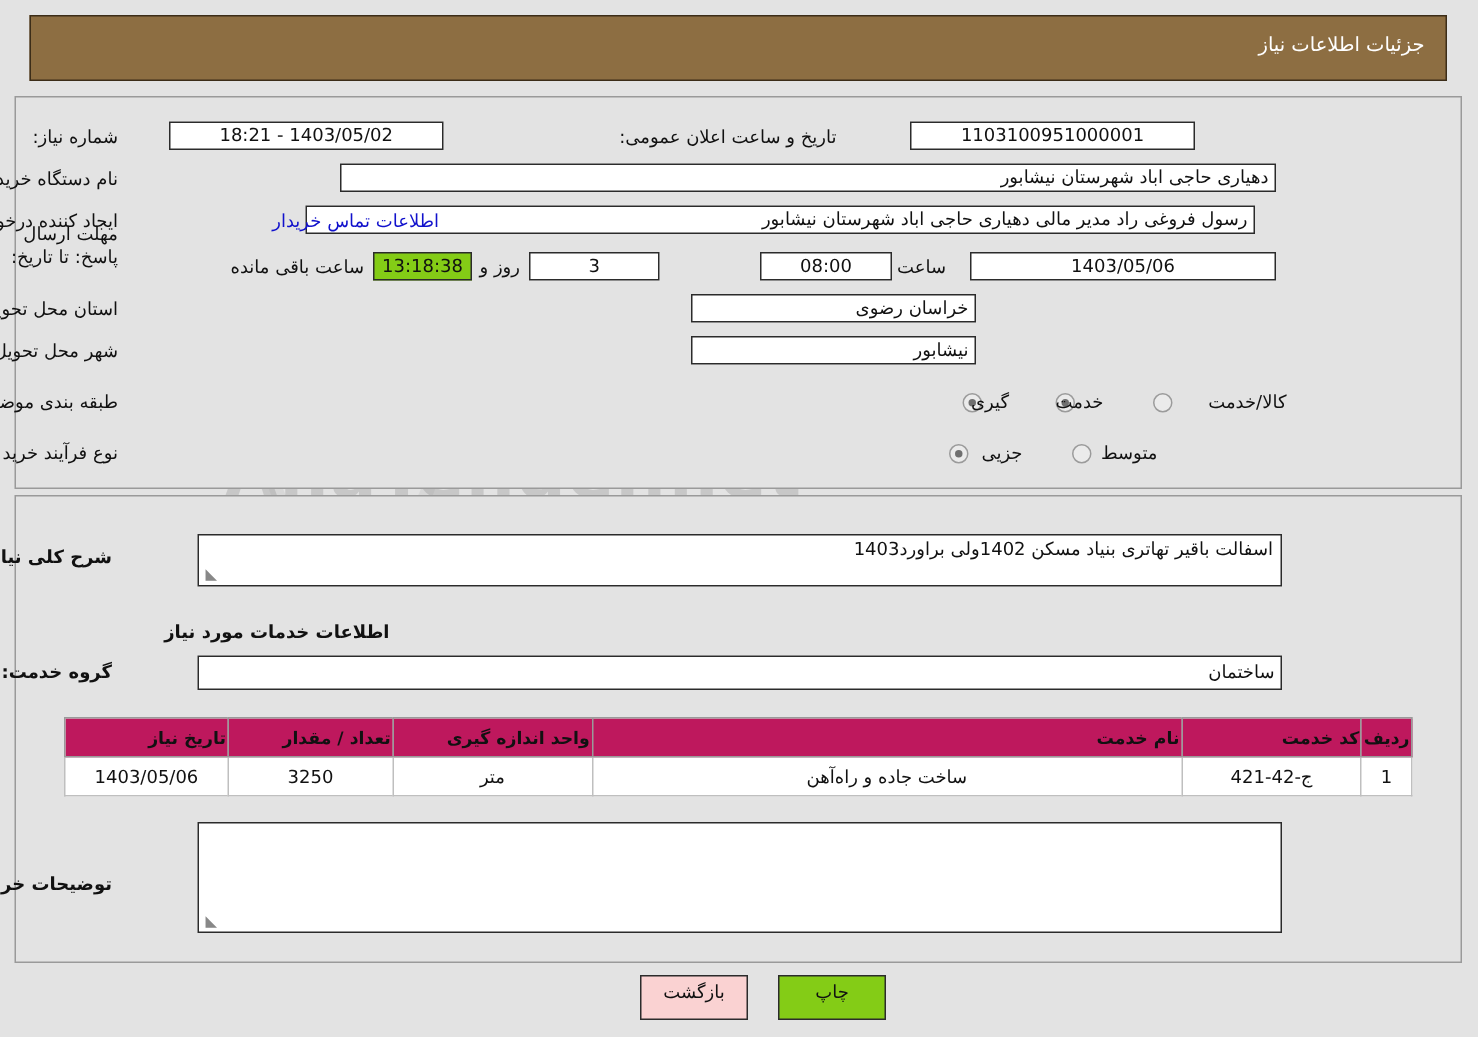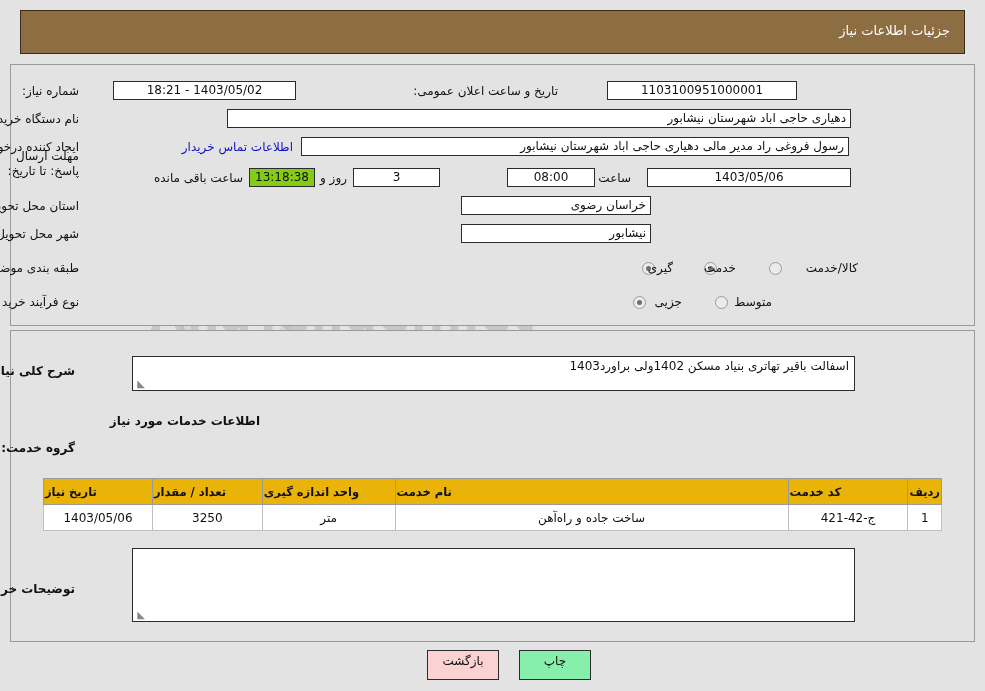--- a/index.html
+++ b/index.html
@@ -161,27 +161,27 @@
   .tbl {
     position: absolute;
     left: 43px; top: 478px;
     width: 899px;
     border-collapse: collapse;
     font-size: 12px;
     z-index: 4;
     background: #fff;
   }
   .tbl th {
-    background: #eab308;
+    background: #be185d;
     border: 1px solid #9a9a9a;
     font-weight: bold;
     font-size: 11.5px;
     height: 26px;
     color: #111;
-    text-align: left;
+    text-align: right;
   }
   .tbl td {
     background: #ffffff;
     border: 1px solid #bfbfbf;
     height: 26px;
     text-align: center;
     color: #111;
   }
 
   
@@ -190,21 +190,21 @@
     height: 30px;
     border: 1px solid #2b2b2b;
     font-size: 12px;
     line-height: 20px;
     text-align: center;
     cursor: pointer;
     color: #111;
     z-index: 5;
     font-family: "DejaVu Sans", "Liberation Sans", sans-serif;
   }
-  #btn-print  { left: 519px; top: 650px; width: 72px; background: #86efac; }
+  #btn-print  { left: 519px; top: 650px; width: 72px; background: #84cc16; }
   #btn-back   { left: 427px; top: 650px; width: 72px; background: #fad2d2; }
 </style>
 </head>
 <body>
 
 <div id="page">
 
   <div class="watermark">
     <svg class="wm-shield" viewBox="0 0 120 140">
       <path d="M60 4 L114 26 V74 C114 106 92 126 60 136 C28 126 6 106 6 74 V26 Z" fill="none" stroke="#8a8a8a" stroke-width="9"></path>
@@ -230,21 +230,21 @@
 
   <div class="lbl" style="right:906px; top:84px;">شماره نیاز:</div>
   <div class="fld center" style="right:188px; top:81px; width:190px;">1103100951000001</div>
   <div class="lbl" style="right:427px; top:84px;">تاریخ و ساعت اعلان عمومی:</div>
   <div class="fld center" style="right:689px; top:81px; width:183px;">1403/05/02 - 18:21</div>
 
   <div class="lbl" style="right:906px; top:112px;">نام دستگاه خریدار:</div>
   <div class="fld right" style="right:134px; top:109px; width:624px;">دهیاری حاجی اباد شهرستان نیشابور</div>
 
   <div class="lbl" style="right:906px; top:140px;">ایجاد کننده درخواست:</div>
-  <div class="fld right" style="right:136px; top:137px; width:548px;">رسول فروغی راد مدیر مالی دهیاری حاجی اباد شهرستان نیشابور</div>
+  <div class="fld right" style="right:148px; top:137px; width:633px;">رسول فروغی راد مدیر مالی دهیاری حاجی اباد شهرستان نیشابور</div>
   <div class="link" style="right:692px; top:140px;">اطلاعات تماس خریدار</div>
 
   <div class="lbl b2" style="right:906px; top:149px; width:80px; text-align:right;">مهلت ارسال پاسخ: تا تاریخ:</div>
   <div class="fld center" style="right:134px; top:168px; width:204px;">1403/05/06</div>
   <div class="lbl" style="right:354px; top:171px;">ساعت</div>
   <div class="fld center" style="right:390px; top:168px; width:88px;">08:00</div>
   <div class="fld center" style="right:545px; top:168px; width:87px;">3</div>
   <div class="lbl" style="right:638px; top:171px;">روز و</div>
   <div class="fld cream center" style="right:670px; top:168px; width:66px;">13:18:38</div>
   <div class="lbl" style="right:742px; top:171px;">ساعت باقی مانده</div>
@@ -273,20 +273,21 @@
 
   <div class="lbl bold" style="right:910px; top:364px;">شرح کلی نیاز:</div>
   <div class="ta" style="right:130px; top:356px; width:723px; height:35px;">
     <span>اسفالت باقیر تهاتری بنیاد مسکن 1402ولی براورد1403</span>
     <span class="grip">◣</span>
   </div>
 
   <div class="lbl bold" style="right:725px; top:414px;">اطلاعات خدمات مورد نیاز</div>
 
   <div class="lbl bold" style="right:910px; top:441px;">گروه خدمت:</div>
+  <div class="fld right" style="right:130px; top:437px; width:723px; height:23px; line-height:21px;">ساختمان</div>
 
   <table class="tbl">
     <thead>
       <tr>
         <th style="width:33px;">ردیف</th>
         <th style="width:120px;">کد خدمت</th>
         <th style="width:394px;">نام خدمت</th>
         <th style="width:133px;">واحد اندازه گیری</th>
         <th style="width:110px;">تعداد / مقدار</th>
         <th style="width:109px;">تاریخ نیاز</th>

